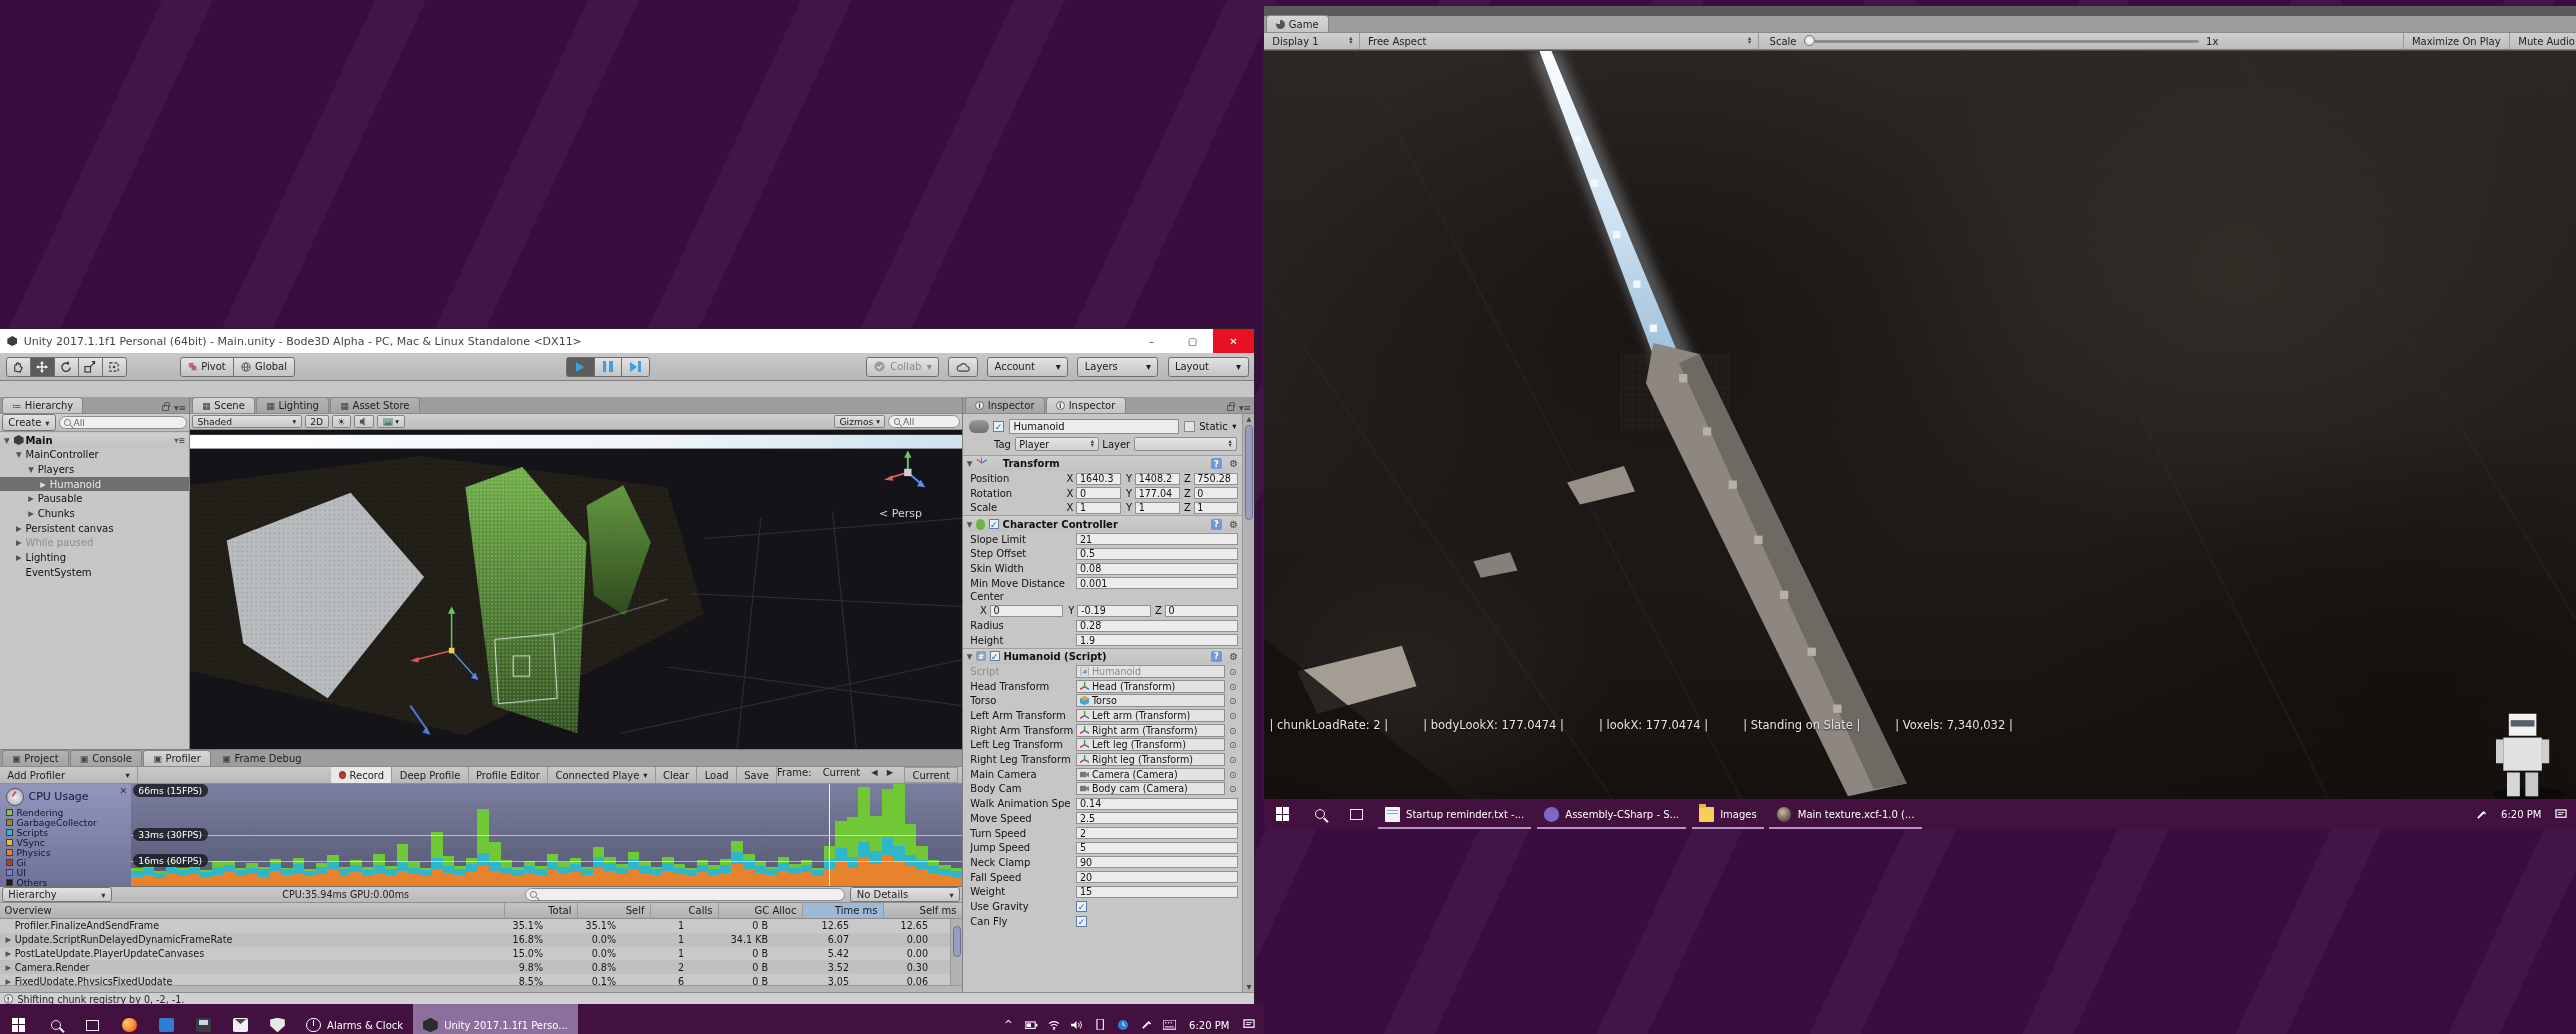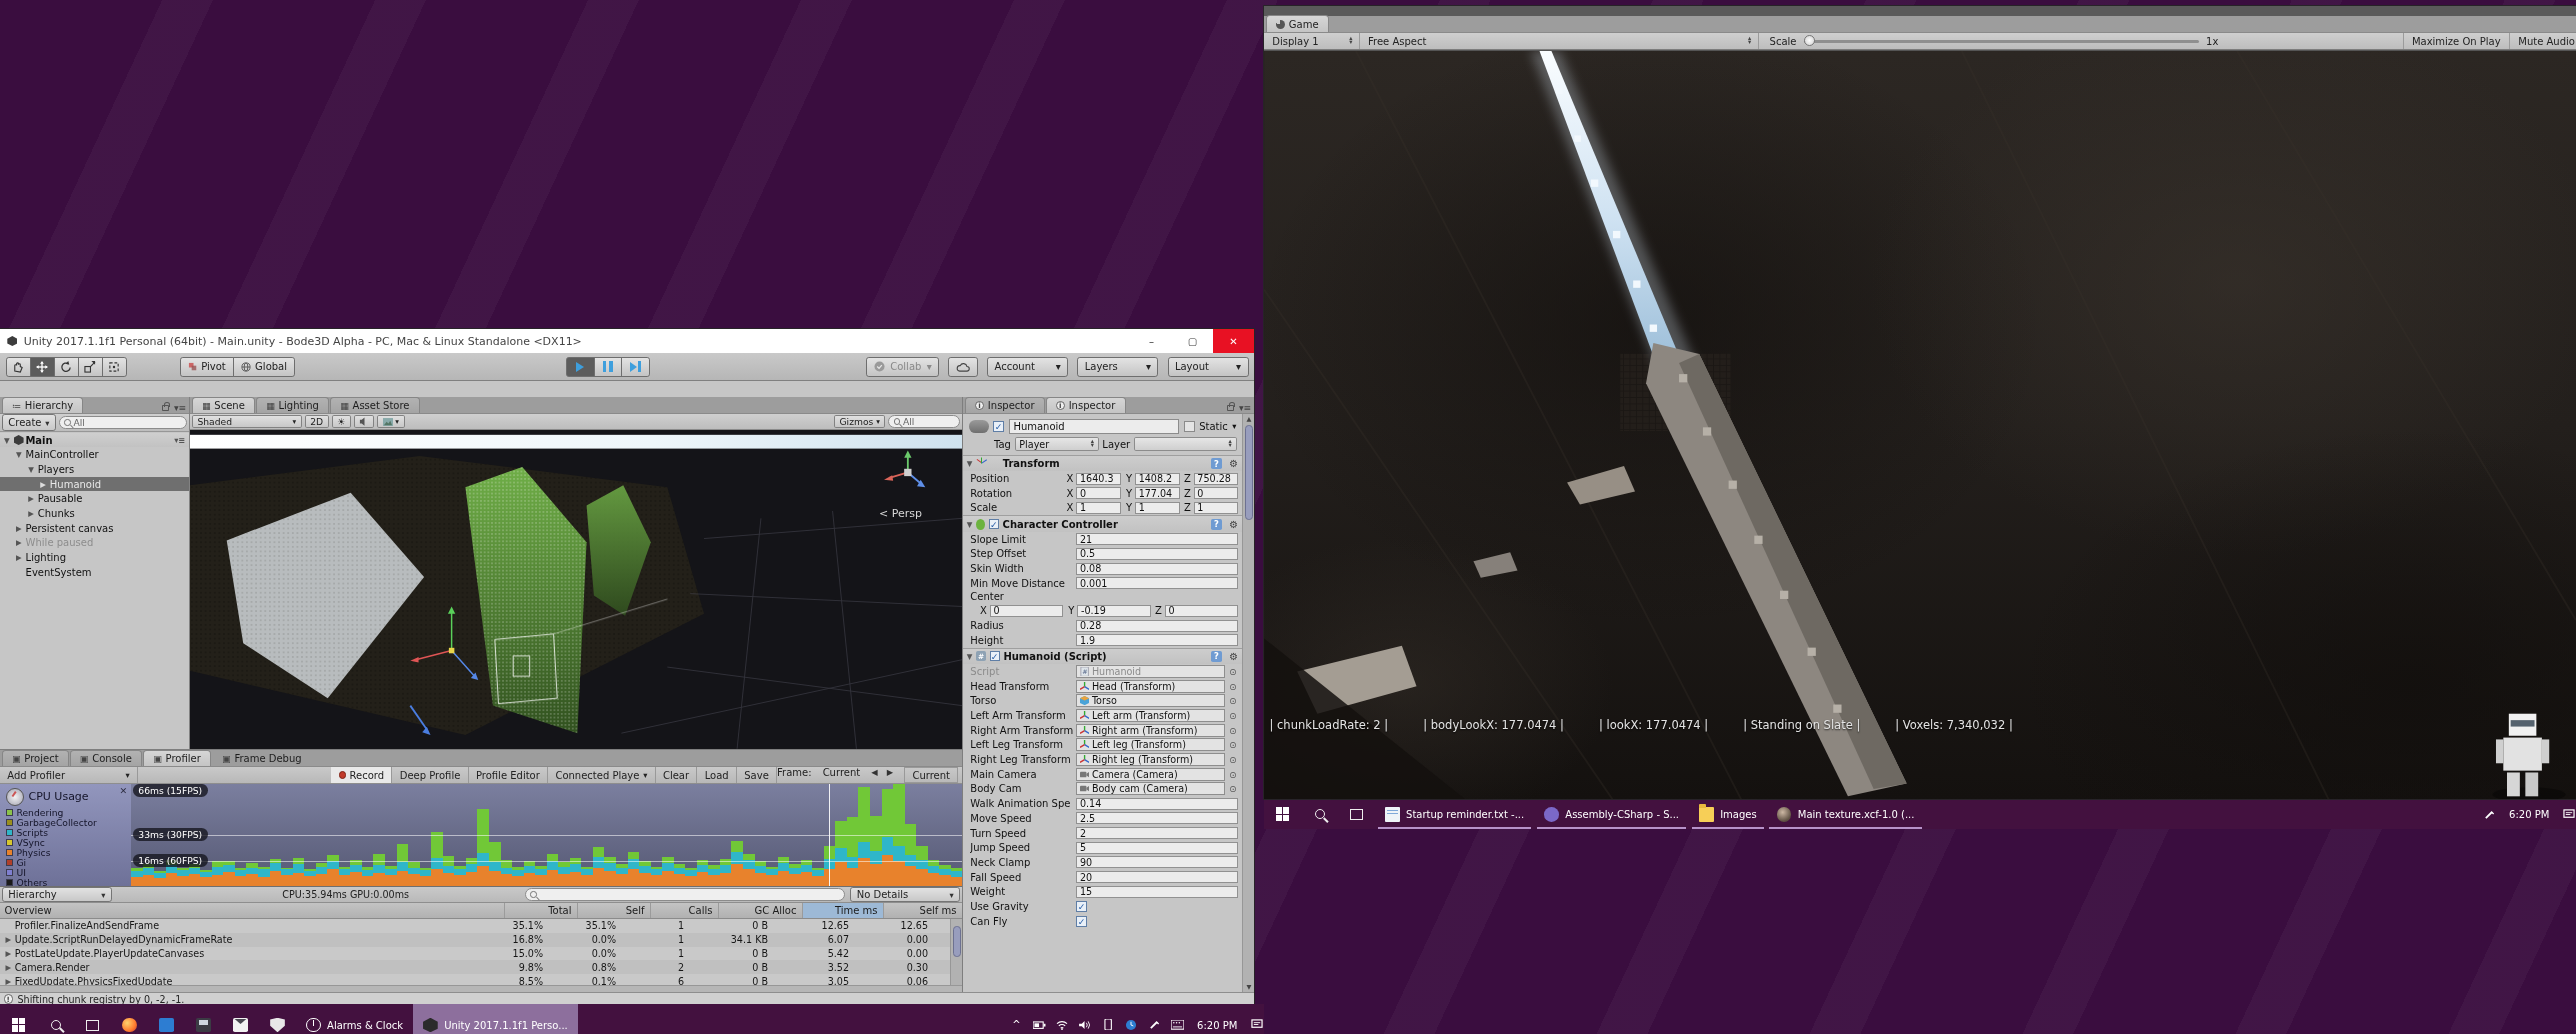--- a/index.html
+++ b/index.html
@@ -180,21 +180,21 @@
   .tb-icobtn{width:37px;height:100%;display:flex;align-items:center;justify-content:center;flex:none;}
   .startgrid{width:13.8px;height:13.8px;display:grid;grid-template-columns:6.4px 6.4px;grid-template-rows:6.4px 6.4px;gap:0.9px;}
   .startgrid i{background:#fff;}
   .searchglyph{width:10px;height:10px;border:1.8px solid #eee;border-radius:50%;position:relative;}
   .searchglyph::after{content:"";position:absolute;width:5.5px;height:1.8px;background:#eee;transform:rotate(45deg);left:7.3px;top:8.3px;}
   .taskview{width:13px;height:11px;border:1.8px solid #eee;position:relative;}
   .task-btn{height:100%;display:flex;align-items:center;gap:6.4px;padding:0 10px;font-size:10px;white-space:nowrap;position:relative;flex:none;}
   .task-btn.open::after{content:"";position:absolute;left:2.8px;right:2.8px;bottom:0;height:1.8px;background:#b792c9;}
   .task-btn.active{background:#8d6f9d;}
   .appico{width:14.7px;height:14.7px;flex:none;position:relative;}
-  .tray{margin-left:auto;display:flex;align-items:center;gap:9.2px;padding-right:0;height:100%;}
+  .tray{margin-left:auto;display:flex;align-items:center;gap:9.2px;padding-right:8px;height:100%;}
   .trayico{width:13.8px;height:13.8px;display:flex;align-items:center;justify-content:center;}
   .tbtime{font-size:10px;padding:0 3.7px;}
   
   .ic-firefox{background:radial-gradient(circle at 35% 35%,#ffd26e,#ff7b2e 60%,#b33);border-radius:50%;}
   .ic-store{background:#2d7dd2;border-radius:1.8px;}
   .ic-calc{background:#3b3b44;border-radius:1.8px;}
   .ic-calc::after{content:"";position:absolute;inset:2.8px 2.8px 7.3px 2.8px;background:#cfd6e0;}
   .ic-mail{background:#f2f2f2;border-radius:1.8px;}
   .ic-mail::after{content:"";position:absolute;left:0.9px;right:0.9px;top:0.9px;height:5.5px;background:#4a4a52;clip-path:polygon(0 0,100% 0,50% 100%);}
   .ic-shield{background:#e8e8e8;clip-path:polygon(0 12%,50% 0,100% 12%,100% 55%,50% 100%,0 55%);}

